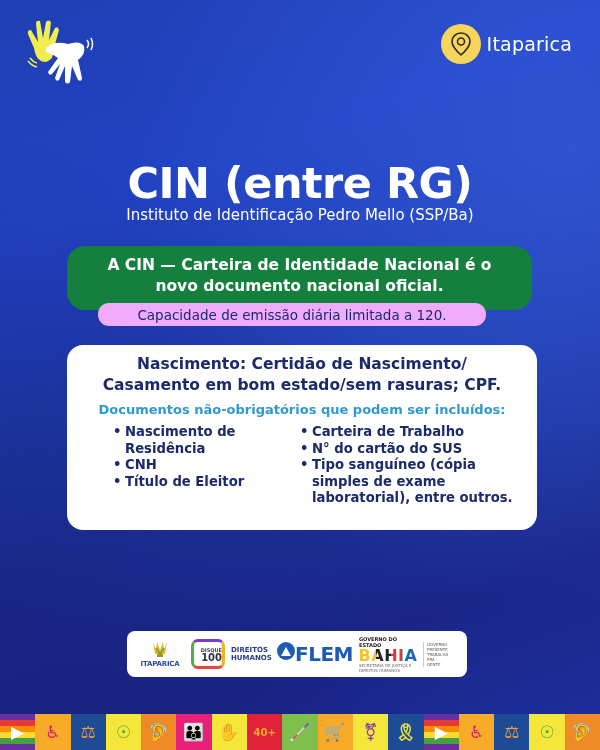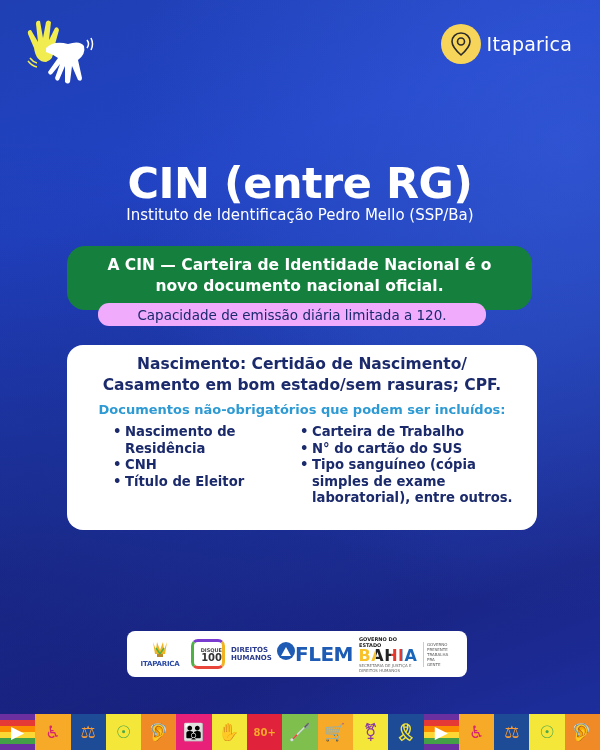--- a/index.html
+++ b/index.html
@@ -156,21 +156,21 @@
 </div>
 
 <div class="icon-strip" id="icon-strip">
     <div class="tile" style="background: linear-gradient(rgb(107, 47, 160) 0px, rgb(107, 47, 160) 18%, rgb(229, 57, 53) 18%, rgb(229, 57, 53) 34%, rgb(251, 140, 0) 34%, rgb(251, 140, 0) 50%, rgb(253, 216, 53) 50%, rgb(253, 216, 53) 66%, rgb(67, 160, 71) 66%, rgb(67, 160, 71) 82%, rgb(107, 47, 160) 82%); color: rgb(255, 255, 255);">▶</div>
     <div class="tile" style="background: rgb(247, 169, 40); color: rgb(214, 36, 110);">♿</div>
     <div class="tile" style="background: rgb(30, 75, 150); color: rgb(245, 155, 58);">⚖</div>
     <div class="tile" style="background: rgb(245, 230, 58); color: rgb(77, 168, 74);">☉</div>
     <div class="tile" style="background: rgb(240, 138, 38); color: rgb(30, 58, 138);">🦻</div>
     <div class="tile" style="background: rgb(232, 32, 122); color: rgb(247, 169, 40);">👪</div>
     <div class="tile" style="background: rgb(245, 230, 58); color: rgb(30, 58, 138);">✋</div>
-    <div class="tile" style="background: rgb(224, 34, 59); color: rgb(247, 169, 40); font-size: 10px;">80+</div>
+    <div class="tile" style="background: rgb(224, 34, 59); color: rgb(247, 169, 40); font-size: 10px;">40+</div>
     <div class="tile" style="background: rgb(127, 191, 77); color: rgb(224, 34, 59);">🦯</div>
     <div class="tile" style="background: rgb(247, 169, 40); color: rgb(30, 58, 138);">🛒</div>
     <div class="tile" style="background: rgb(245, 230, 58); color: rgb(138, 58, 160);">⚧</div>
     <div class="tile" style="background: rgb(30, 75, 150); color: rgb(245, 230, 58);">🎗</div>
     <div class="tile" style="background: linear-gradient(rgb(107, 47, 160) 0px, rgb(107, 47, 160) 18%, rgb(229, 57, 53) 18%, rgb(229, 57, 53) 34%, rgb(251, 140, 0) 34%, rgb(251, 140, 0) 50%, rgb(253, 216, 53) 50%, rgb(253, 216, 53) 66%, rgb(67, 160, 71) 66%, rgb(67, 160, 71) 82%, rgb(107, 47, 160) 82%); color: rgb(255, 255, 255);">▶</div>
     <div class="tile" style="background: rgb(247, 169, 40); color: rgb(214, 36, 110);">♿</div>
     <div class="tile" style="background: rgb(30, 75, 150); color: rgb(245, 155, 58);">⚖</div>
     <div class="tile" style="background: rgb(245, 230, 58); color: rgb(77, 168, 74);">☉</div>
     <div class="tile" style="background: rgb(240, 138, 38); color: rgb(30, 58, 138);">🦻</div>
   </div>

